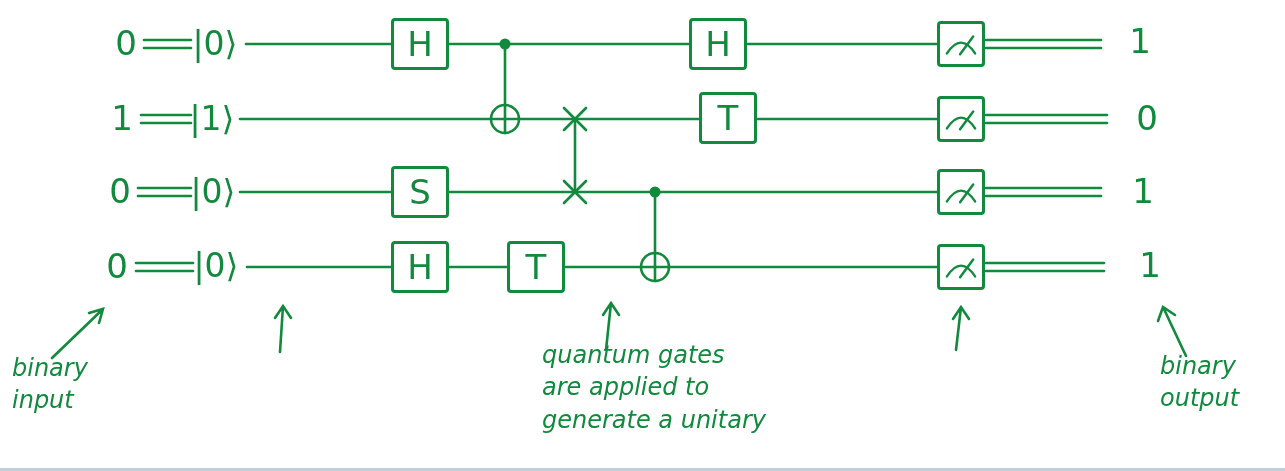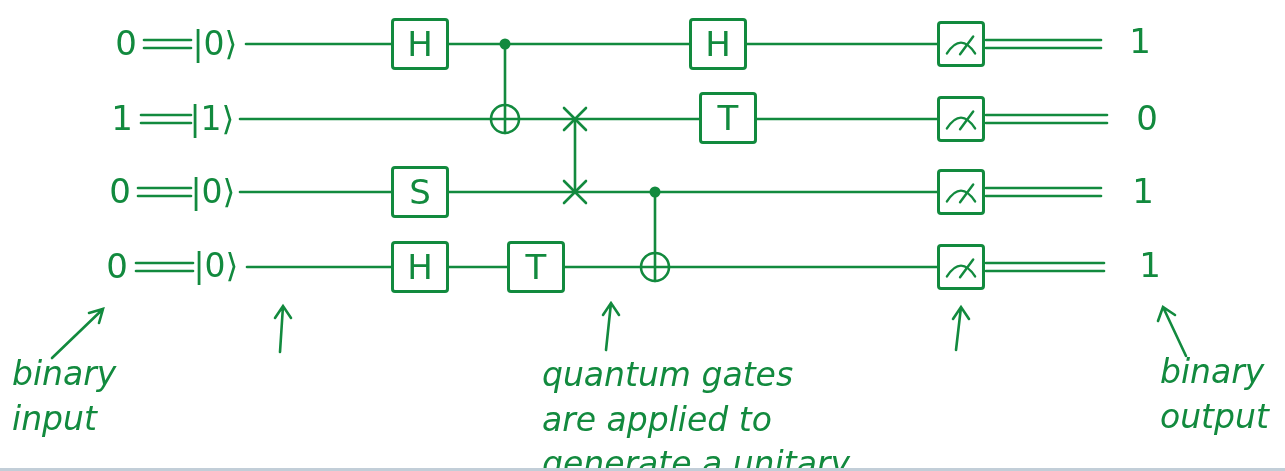--- a/index.html
+++ b/index.html
@@ -60,21 +60,21 @@
   .meter svg path {
     stroke: var(--ink);
     stroke-width: 2.6;
     stroke-linecap: round;
     fill: none;
   }
 
   .note {
     position: absolute;
     white-space: pre-line;
-    font-size: 33px;
+    font-size: 24px;
     line-height: 1.35;
     font-style: italic;
   }
 
   .bottom-edge {
     position: absolute;
     left: 0; right: 0; bottom: 0;
     height: 3px;
     background: #c2ced8;
   }
@@ -198,20 +198,20 @@
     </svg>
   </div>
 
   <div class="ctr" style="left:1140px;top:41px">1</div>
   <div class="ctr" style="left:1147px;top:118px">0</div>
   <div class="ctr" style="left:1143px;top:191px">1</div>
   <div class="ctr" style="left:1150px;top:265px">1</div>
 
   <div class="note" style="left:12px;top:352px">binary
 input</div>
-  <div class="note" style="left:542px;top:353px">quantum gates
+  <div class="note" style="left:542px;top:339px">quantum gates
 are applied to
 generate a unitary</div>
   <div class="note" style="left:1160px;top:350px">binary
 output</div>
 
   <div class="bottom-edge"></div>
 </div>
 
 </body></html>

